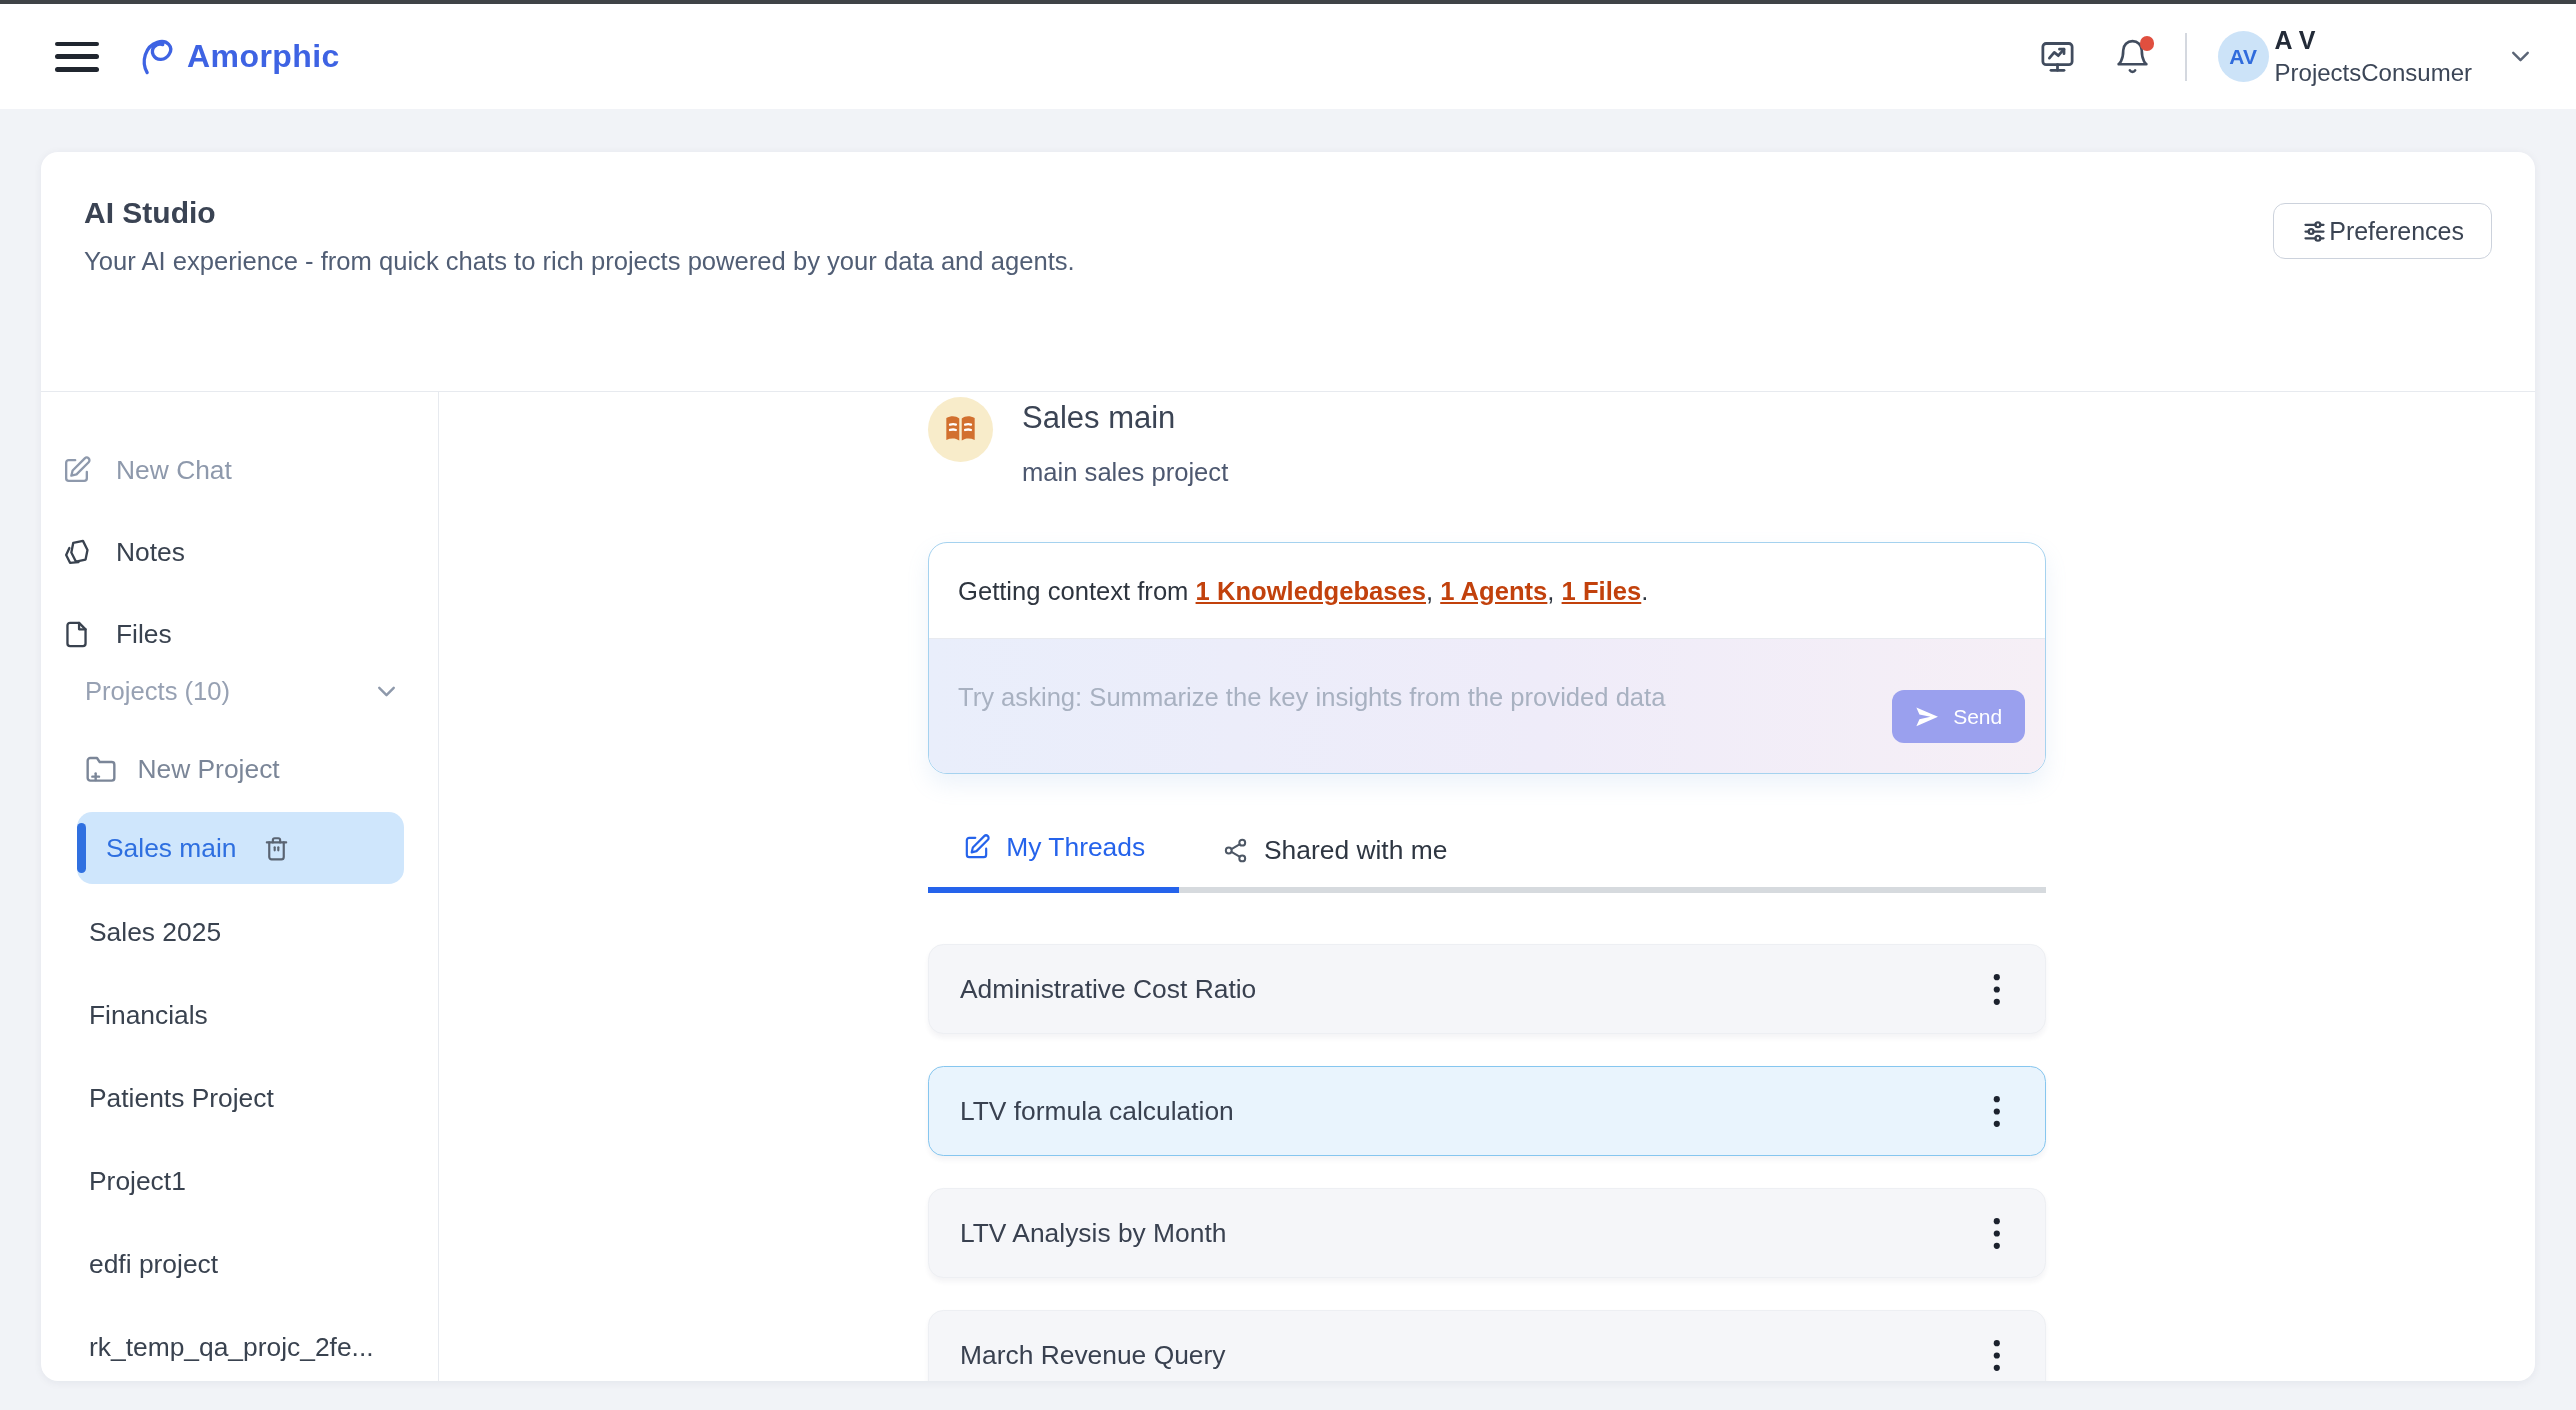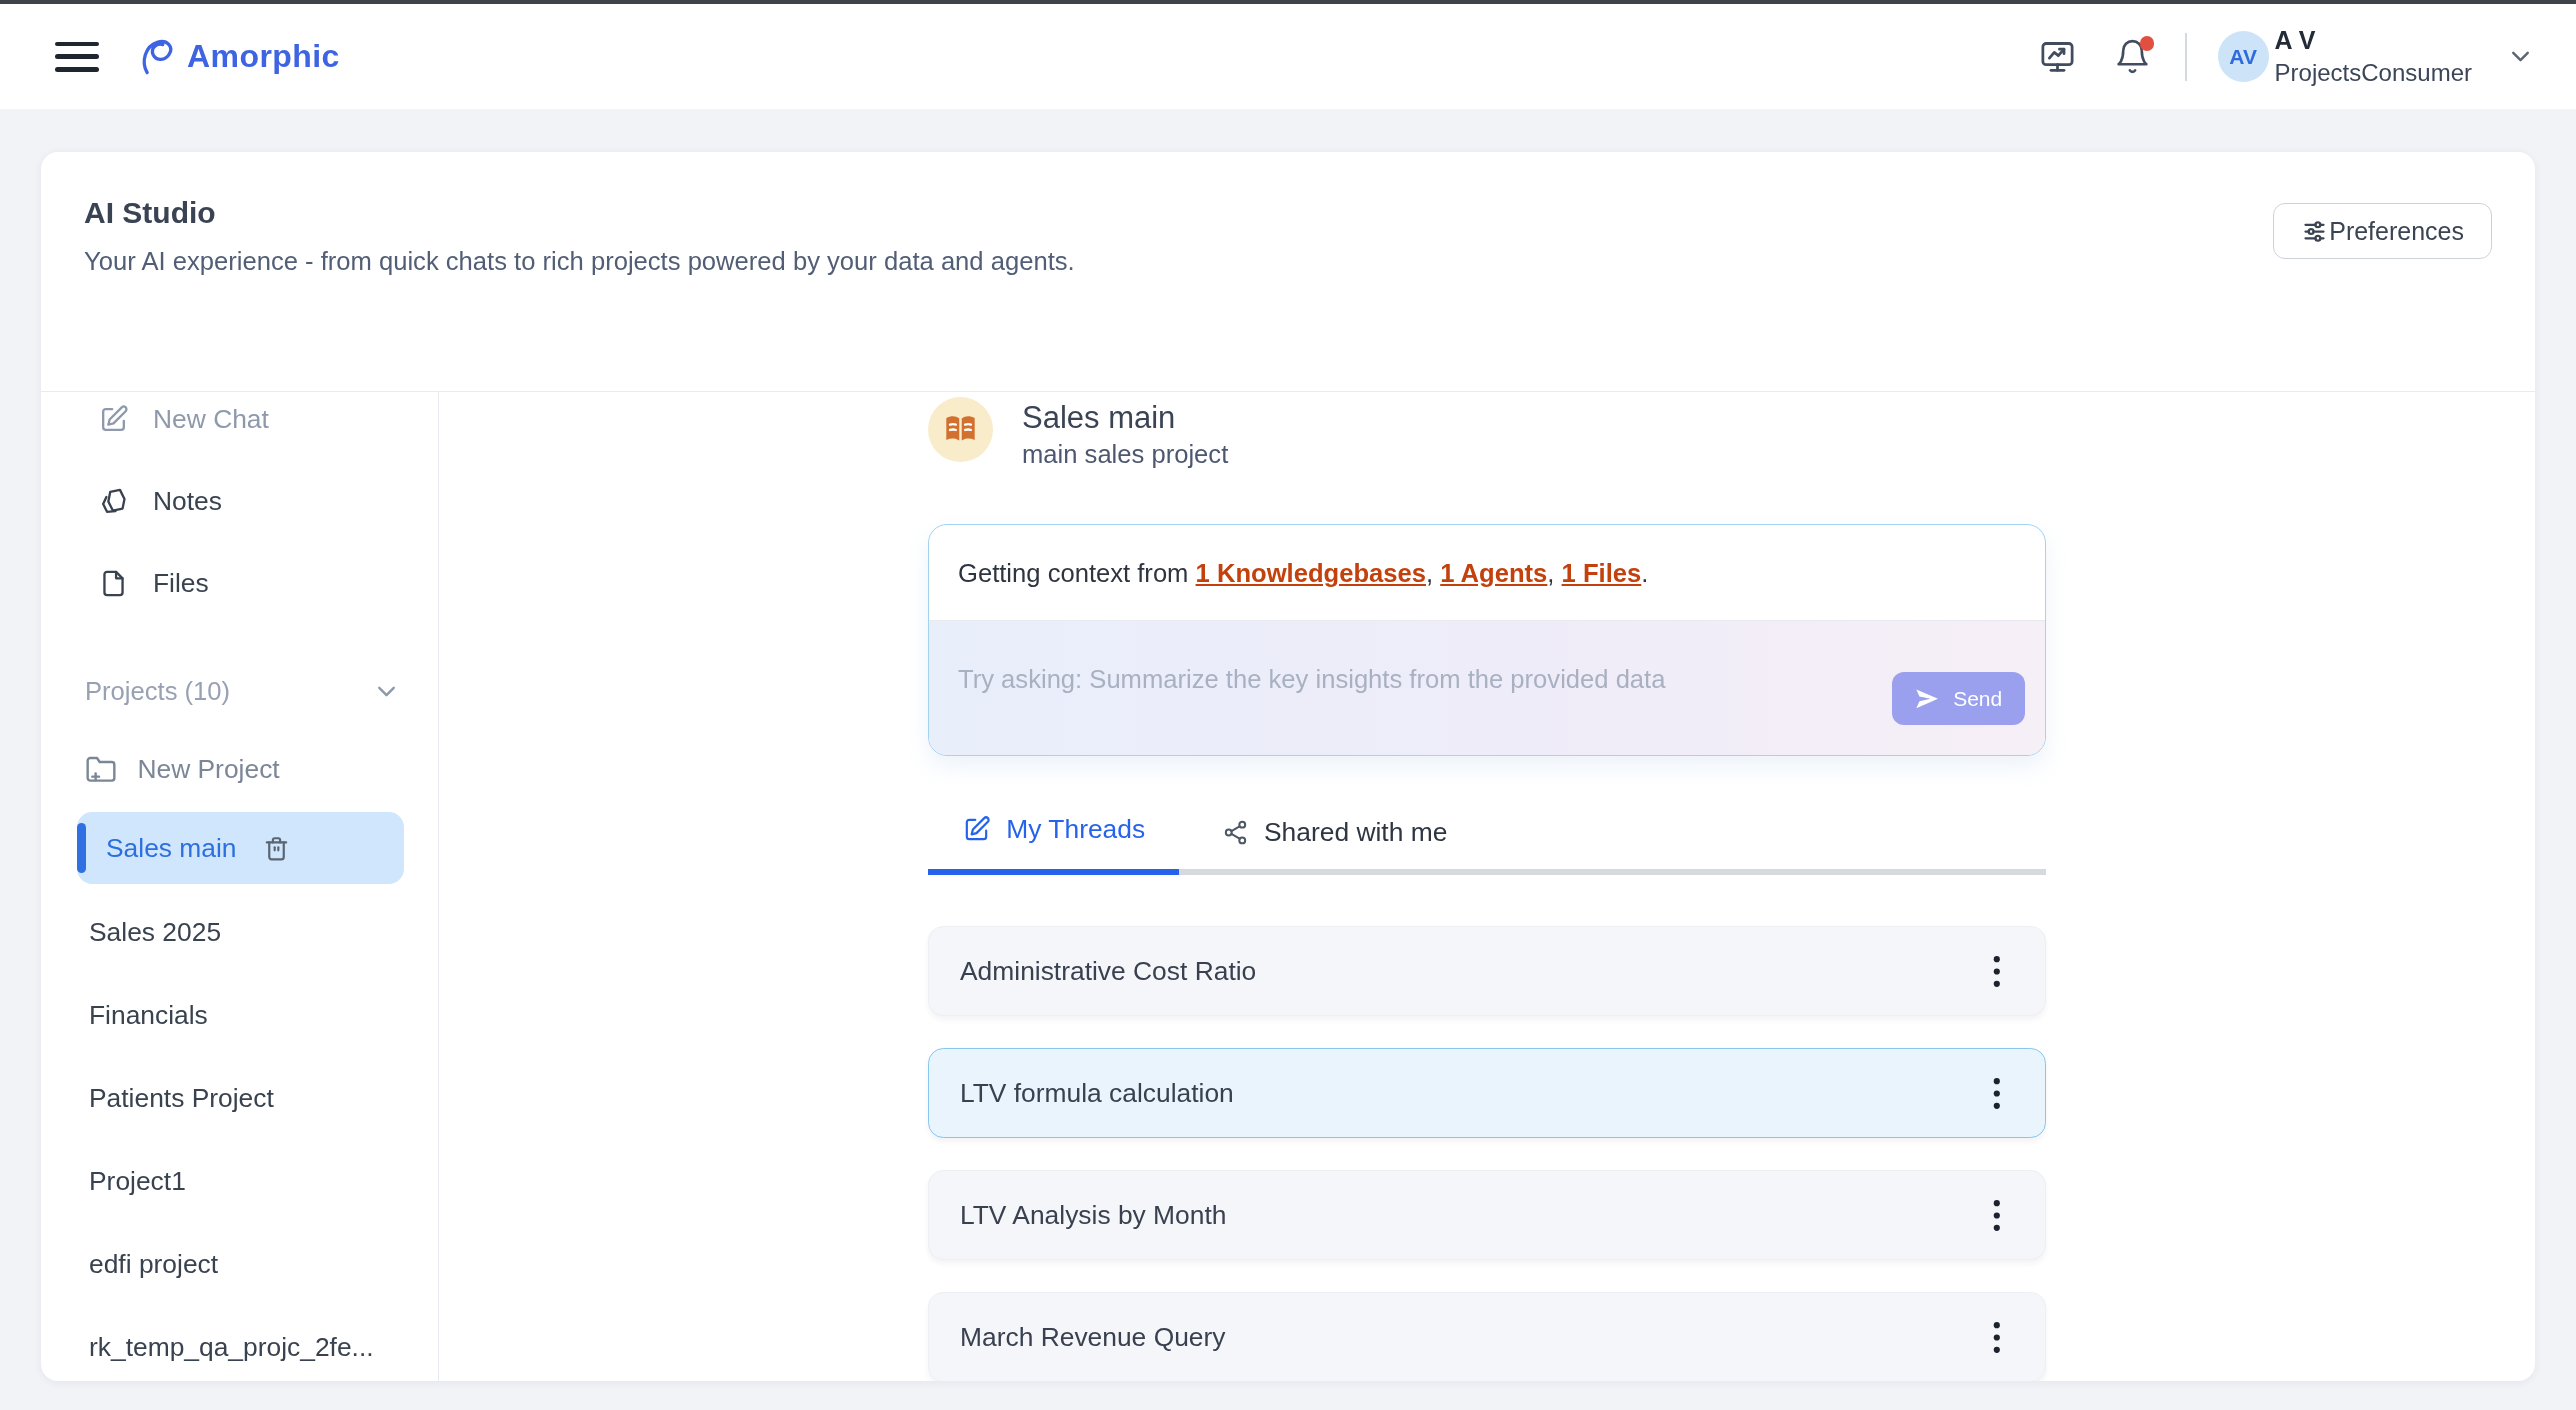--- a/index.html
+++ b/index.html
@@ -50,21 +50,21 @@
   .pref-btn {
     position:absolute; right:43px; top:51px; height:56px; padding:0 27px;
     background:#fff; border:1.7px solid #ccd2dc; border-radius:12px;
     display:flex; align-items:center; gap:1px;
     font-size:25px; color:#3b4453; cursor:pointer; font-family:inherit;
   }
   .page-body { flex:1; display:flex; min-height:0; }
 
   
   .sidebar { width:398px; flex:0 0 auto; border-right:1.7px solid #e7eaef; padding-top:12px; }
-  .snav-item { height:82px; display:flex; align-items:flex-start; gap:24px; padding-left:57px; font-size:26.4px; cursor:pointer; }
+  .snav-item { height:82px; display:flex; align-items:flex-end; gap:24px; padding-left:20px; font-size:26.4px; cursor:pointer; }
   .snav-muted { color:#8e99ac; }
   .snav-dark { color:#39424f; }
   .projects-header { height:82px; display:flex; align-items:center; justify-content:space-between; padding:0 37px 0 44px; color:#97a1b3; font-size:25.6px; cursor:pointer; }
   .new-project { height:75px; display:flex; align-items:center; gap:20.4px; padding-left:44px; font-size:26.4px; color:#7b8698; cursor:pointer; }
   .selected-pill {
     position:relative; margin:5.1px 0 6.8px 36px; width:327px; height:72px;
     background:#cfe6fc; border-radius:15.3px;
     display:flex; align-items:center; padding-left:29px; cursor:pointer;
   }
   .selected-pill::before { content:""; position:absolute; left:0; top:11px; bottom:11px; width:9.4px; border-radius:5.1px; background:#3070e0; }
@@ -73,21 +73,21 @@
   .proj-item { height:83px; display:flex; align-items:center; padding-left:48px; font-size:26.4px; color:#39424f; cursor:pointer; }
 
   
   .main-area { flex:1; display:flex; justify-content:center; min-height:0; }
   .content-col { width:1118px; padding-top:5.1px; }
 
   .proj-head { display:flex; }
   .proj-avatar { width:65px; height:65px; border-radius:50%; background:#f8ecca; display:flex; align-items:center; justify-content:center; flex:0 0 auto; }
   .proj-meta { margin-left:29px; padding-top:3.4px; }
   .proj-name { font-size:31px; font-weight:500; color:#3b4454; }
-  .proj-desc { font-size:25.6px; color:#4d5870; margin-top:4px; }
+  .proj-desc { font-size:25.6px; color:#4d5870; margin-top:22px; }
 
   .context-card {
     margin-top:55px; background:#fff; border:1.7px solid #a5d2ef; border-radius:19px;
     overflow:hidden; box-shadow:0 10.2px 22px rgba(130,170,220,.14);
   }
   .ctx-top { padding:34px 29px 32px; font-size:25.6px; color:#2e353f; }
   .ctx-link { color:#c2410c; font-weight:700; text-decoration:underline; cursor:pointer; }
   .ctx-input { position:relative; height:135px; border-top:1.7px solid #e8eaef; background:linear-gradient(90deg,#e9eefb 0%,#efecf9 55%,#f6eff6 100%); }
   .ctx-textarea {
     position:absolute; inset:0; width:100%; height:100%;

